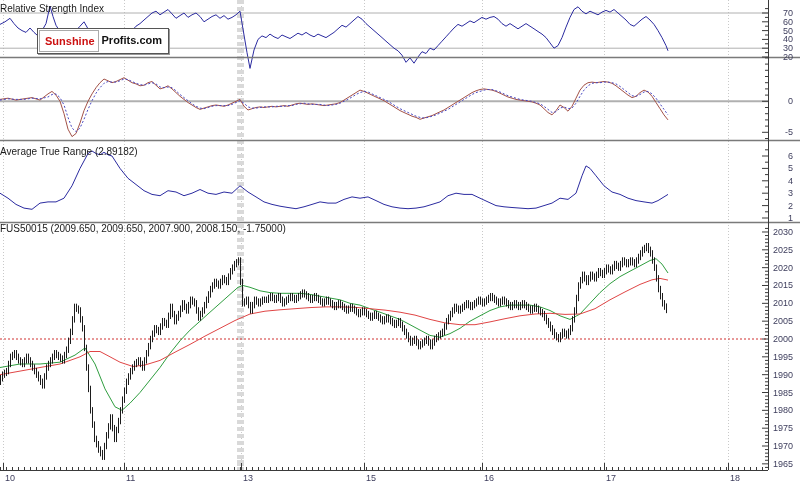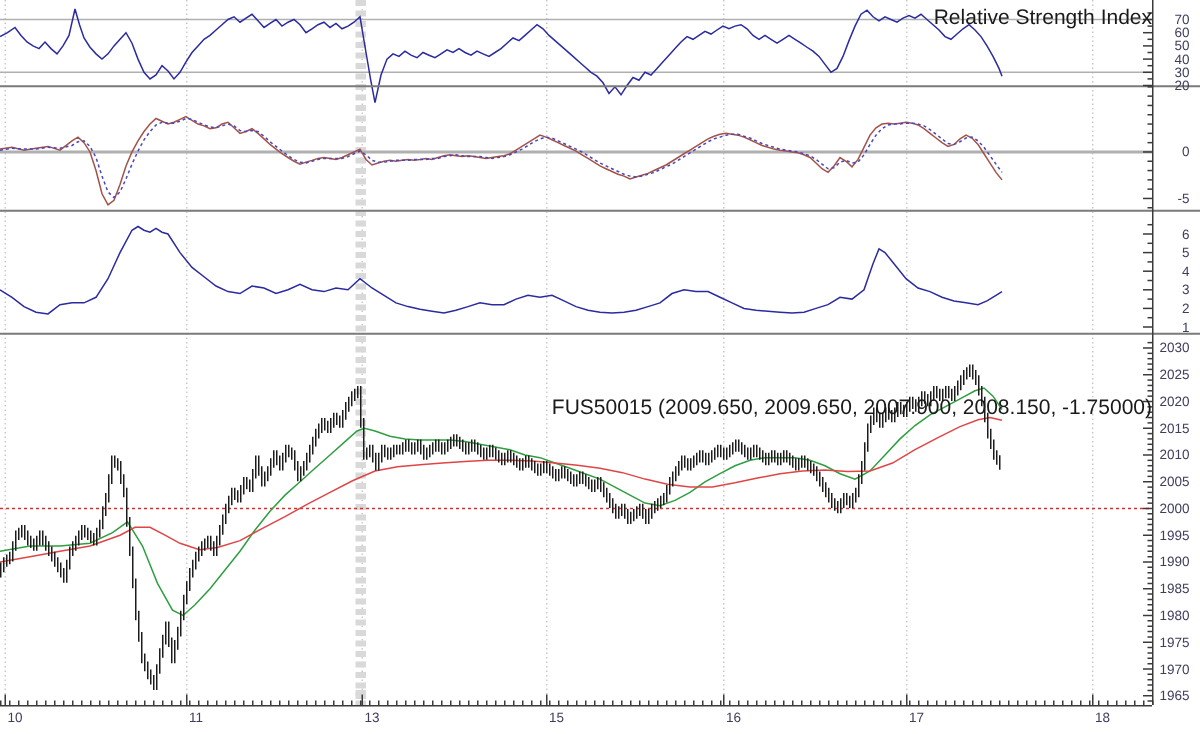--- a/index.html
+++ b/index.html
@@ -1,22 +1,22 @@
 <!DOCTYPE html>
 <html><head>
 <meta charset="utf-8">
 <style>
   html,body{margin:0;padding:0;background:#fff;}
   body{width:800px;height:489px;position:relative;overflow:hidden;
        font-family:"Liberation Sans", sans-serif;}
   #chart-wrap{position:absolute;left:0;top:0;width:800px;height:489px;}
   svg{display:block;}
-  .panel-title{position:absolute;left:0;width:768px;text-align:right;
-       font-size:14px;color:#1a1a1a;pointer-events:none;white-space:nowrap;}
-  #t-rsi{top:3px;} #t-macd{top:71px;} #t-atr{top:146px;} #t-price{top:223px;margin-top:40px;}
+  .panel-title{position:absolute;left:0;width:768px;text-align:left;
+       font-size:10px;color:#1a1a1a;pointer-events:none;white-space:nowrap;}
+  #t-rsi{top:3px;} #t-macd{top:71px;} #t-atr{top:146px;} #t-price{top:223px;}
   .logo{position:absolute;left:37px;top:28px;background:#fff;
        border:1px solid #555;box-shadow:1px 1px 0 #999;
        display:flex;align-items:stretch;font-weight:bold;font-size:11px;line-height:16px;}
   .logo .l1{color:#cc1111;padding:2px 3px 2px 5px;border:1px solid #aaa;margin:1px;}
   .logo .l2{color:#111;padding:3px 6px 3px 2px;}
 </style>
 </head>
 <body>
 
 <div id="chart-wrap">
@@ -672,15 +672,20 @@
         <line x1="482.5" y1="463" x2="482.5" y2="470" stroke="#3a3a3a" stroke-width="1"></line>
         <text x="484" y="481" text-anchor="start" fill="#3d3d5c" font-size="9" font-family="&quot;Liberation Sans&quot;,sans-serif">16</text>
         <line x1="604.5" y1="463" x2="604.5" y2="470" stroke="#3a3a3a" stroke-width="1"></line>
         <text x="606" y="481" text-anchor="start" fill="#3d3d5c" font-size="9" font-family="&quot;Liberation Sans&quot;,sans-serif">17</text>
         <line x1="728.5" y1="463" x2="728.5" y2="470" stroke="#3a3a3a" stroke-width="1"></line>
         <text x="730" y="481" text-anchor="start" fill="#3d3d5c" font-size="9" font-family="&quot;Liberation Sans&quot;,sans-serif">18</text>
       </g>
     </svg>
 
   <div class="panel-title" id="t-rsi">Relative Strength Index</div>
+  <div class="panel-title" id="t-atr">Average True Range (2.89182)</div>
   <div class="panel-title" id="t-price">FUS50015 (2009.650, 2009.650, 2007.900, 2008.150, -1.75000)</div>
 
+  <div class="logo">
+    <span class="l1">Sunshine</span>
+    <span class="l2">Profits.com</span>
+  </div>
 </div>
 
 </body></html>

